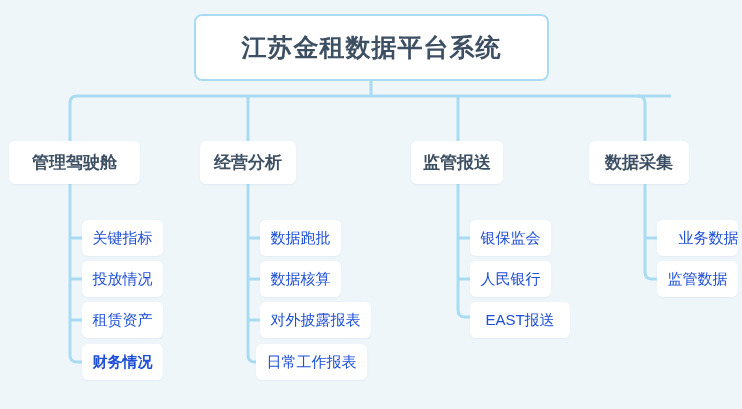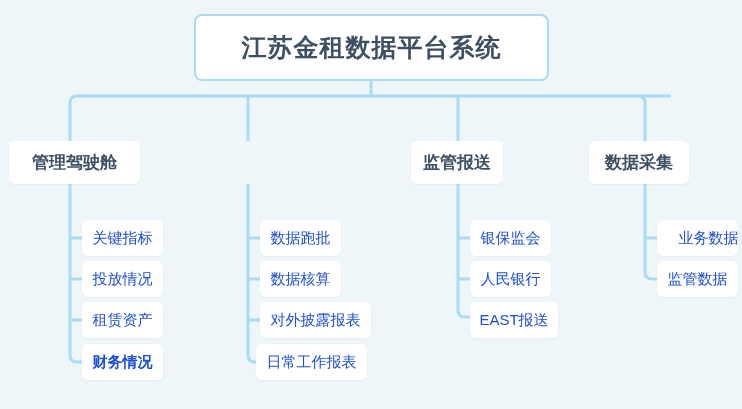--- a/index.html
+++ b/index.html
@@ -106,20 +106,23 @@
   <div class="node node-leaf" style="left:82px; top:261px; width:81px; height:36px;">
     <span>投放情况</span>
   </div>
   <div class="node node-leaf" style="left:82px; top:302px; width:81px; height:36px;">
     <span>租赁资产</span>
   </div>
   <div class="node node-leaf" style="left:82px; top:344px; width:81px; height:36px;font-weight:bold;">
     <span>财务情况</span>
   </div>
 
+  <div class="node node-branch" style="left:200px; top:141px; width:96px; height:43px;">
+    <span>经营分析</span>
+  </div>
   <div class="node node-leaf" style="left:260px; top:220px; width:81px; height:36px;">
     <span>数据跑批</span>
   </div>
   <div class="node node-leaf" style="left:260px; top:261px; width:81px; height:36px;">
     <span>数据核算</span>
   </div>
   <div class="node node-leaf" style="left:260px; top:302px; width:111px; height:36px;">
     <span>对外披露报表</span>
   </div>
   <div class="node node-leaf" style="left:256px; top:344px; width:111px; height:36px;">
@@ -128,21 +131,21 @@
 
   <div class="node node-branch" style="left:411px; top:141px; width:92px; height:43px;">
     <span>监管报送</span>
   </div>
   <div class="node node-leaf" style="left:470px; top:220px; width:81px; height:36px;">
     <span>银保监会</span>
   </div>
   <div class="node node-leaf" style="left:470px; top:261px; width:81px; height:36px;">
     <span>人民银行</span>
   </div>
-  <div class="node node-leaf" style="left:470px; top:302px; width:88px; height:36px;">
+  <div class="node node-leaf" style="left:470px; top:302px; width:100px; height:36px;">
     <span>EAST报送</span>
   </div>
 
   <div class="node node-branch" style="left:589px; top:141px; width:100px; height:43px;">
     <span>数据采集</span>
   </div>
   <div class="node node-leaf" style="left:657px; top:220px; width:81px; height:36px;padding-left:22px;">
     <span>业务数据</span>
   </div>
   <div class="node node-leaf" style="left:657px; top:261px; width:81px; height:36px;">

